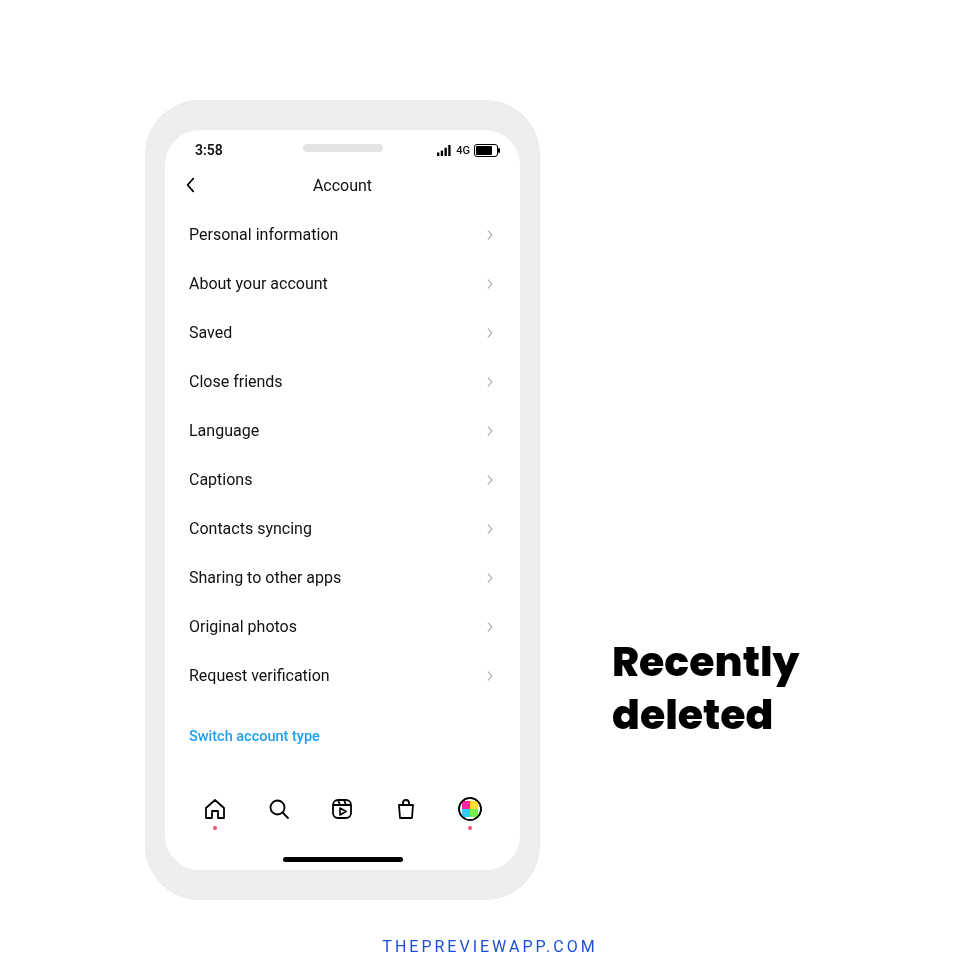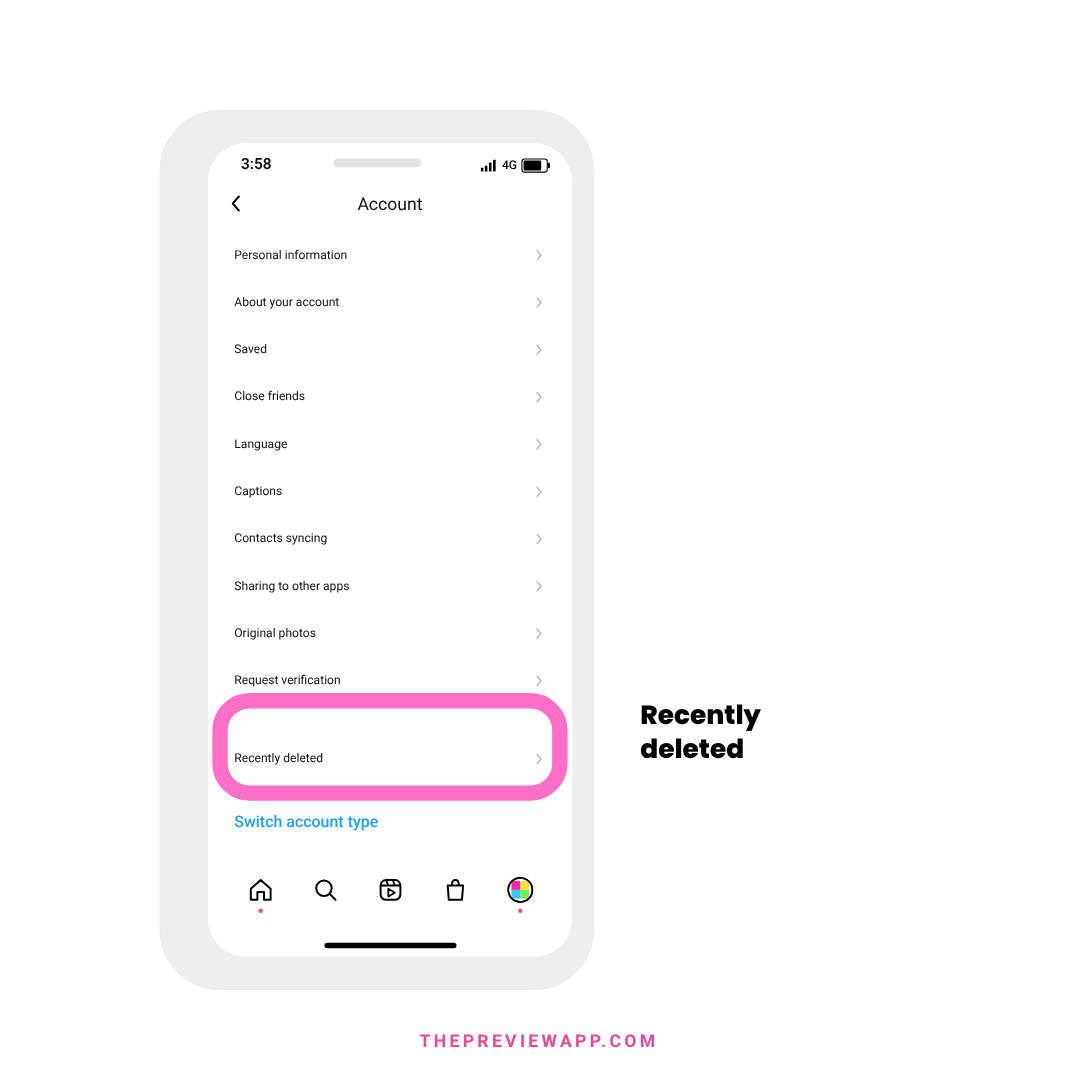--- a/index.html
+++ b/index.html
@@ -29,21 +29,20 @@
   }
   .screen {
     position: absolute;
     left: 20px;
     top: 30px;
     right: 20px;
     bottom: 30px;
     background: #ffffff;
     border-radius: 35px;
     overflow: hidden;
-    margin-left: 24px;
   }
   .notch {
     position: absolute;
     top: 44px;
     left: 50%;
     transform: translateX(-50%);
     width: 80px;
     height: 8px;
     background: #e4e4e4;
     border-radius: 10px;
@@ -92,21 +91,21 @@
   }
   
   .list {
     padding: 4px 0 0 0;
   }
   .row {
     display: flex;
     align-items: center;
     justify-content: space-between;
     padding: 15px 24px 15px 24px;
-    font-size: 11px;
+    font-size: 16px;
     color: #111;
   }
   .chev { width: 12px; height: 12px; opacity: 0.3; flex:none; }
   .link-row {
     padding: 14px 24px;
     font-size: 14.5px;
     color: #1da1f2;
     font-weight: 500;
   }
   
@@ -138,39 +137,39 @@
     left: 50%;
     transform: translateX(-50%);
     width: 120px;
     height: 5px;
     background: #000;
     border-radius: 4px;
   }
   
   .annotation {
     position: absolute;
-    left: 582px;
+    left: 612px;
     top: 635px;
     font-family: "Poppins", "Segoe UI", Arial, sans-serif;
     font-weight: 800;
-    font-size: 24px;
+    font-size: 41px;
     line-height: 1.3;
     color: #000;
   }
   
   .watermark {
     position: absolute;
     left: 50%;
     transform: translateX(-50%);
     bottom: 24px;
     text-align: center;
     font-size: 16px;
     letter-spacing: 3px;
-    color: #ec4899;
-    font-weight: 700;
+    color: #1d4ed8;
+    font-weight: 400;
   }
   svg { display:block; }
 </style>
 </head>
 <body>
 
 <div class="canvas">
   <div class="phone">
     <div class="notch"></div>
     <div class="screen">
@@ -257,30 +256,20 @@
               <path d="M3 3 L9 10 L3 17" stroke="#000" stroke-width="2" fill="none" stroke-linecap="round" stroke-linejoin="round"></path>
             </svg>
         </div>
         <div class="row">
           <span>Request verification</span>
           <svg class="chev" viewBox="0 0 12 20">
               <path d="M3 3 L9 10 L3 17" stroke="#000" stroke-width="2" fill="none" stroke-linecap="round" stroke-linejoin="round"></path>
             </svg>
         </div>
 
-        <div style="position:relative;">
-          <div class="highlight" style="top:-10px; height:98px;"></div>
-          <div style="height:28px;"></div>
-          <div class="row">
-            <span>Recently deleted</span>
-            <svg class="chev" viewBox="0 0 12 20">
-                <path d="M3 3 L9 10 L3 17" stroke="#000" stroke-width="2" fill="none" stroke-linecap="round" stroke-linejoin="round"></path>
-              </svg>
-          </div>
-        </div>
 
         <div style="height:14px;"></div>
         <div class="link-row">Switch account type</div>
       </div>
 
       <div class="bottom-nav">
         <div class="nav-item">
           <svg width="24" height="24" viewBox="0 0 24 24">
               <path d="M3 11 L12 3 L21 11 V21 H15 V14 H9 V21 H3 Z" fill="none" stroke="#000" stroke-width="1.8" stroke-linejoin="round"></path>
             </svg>

